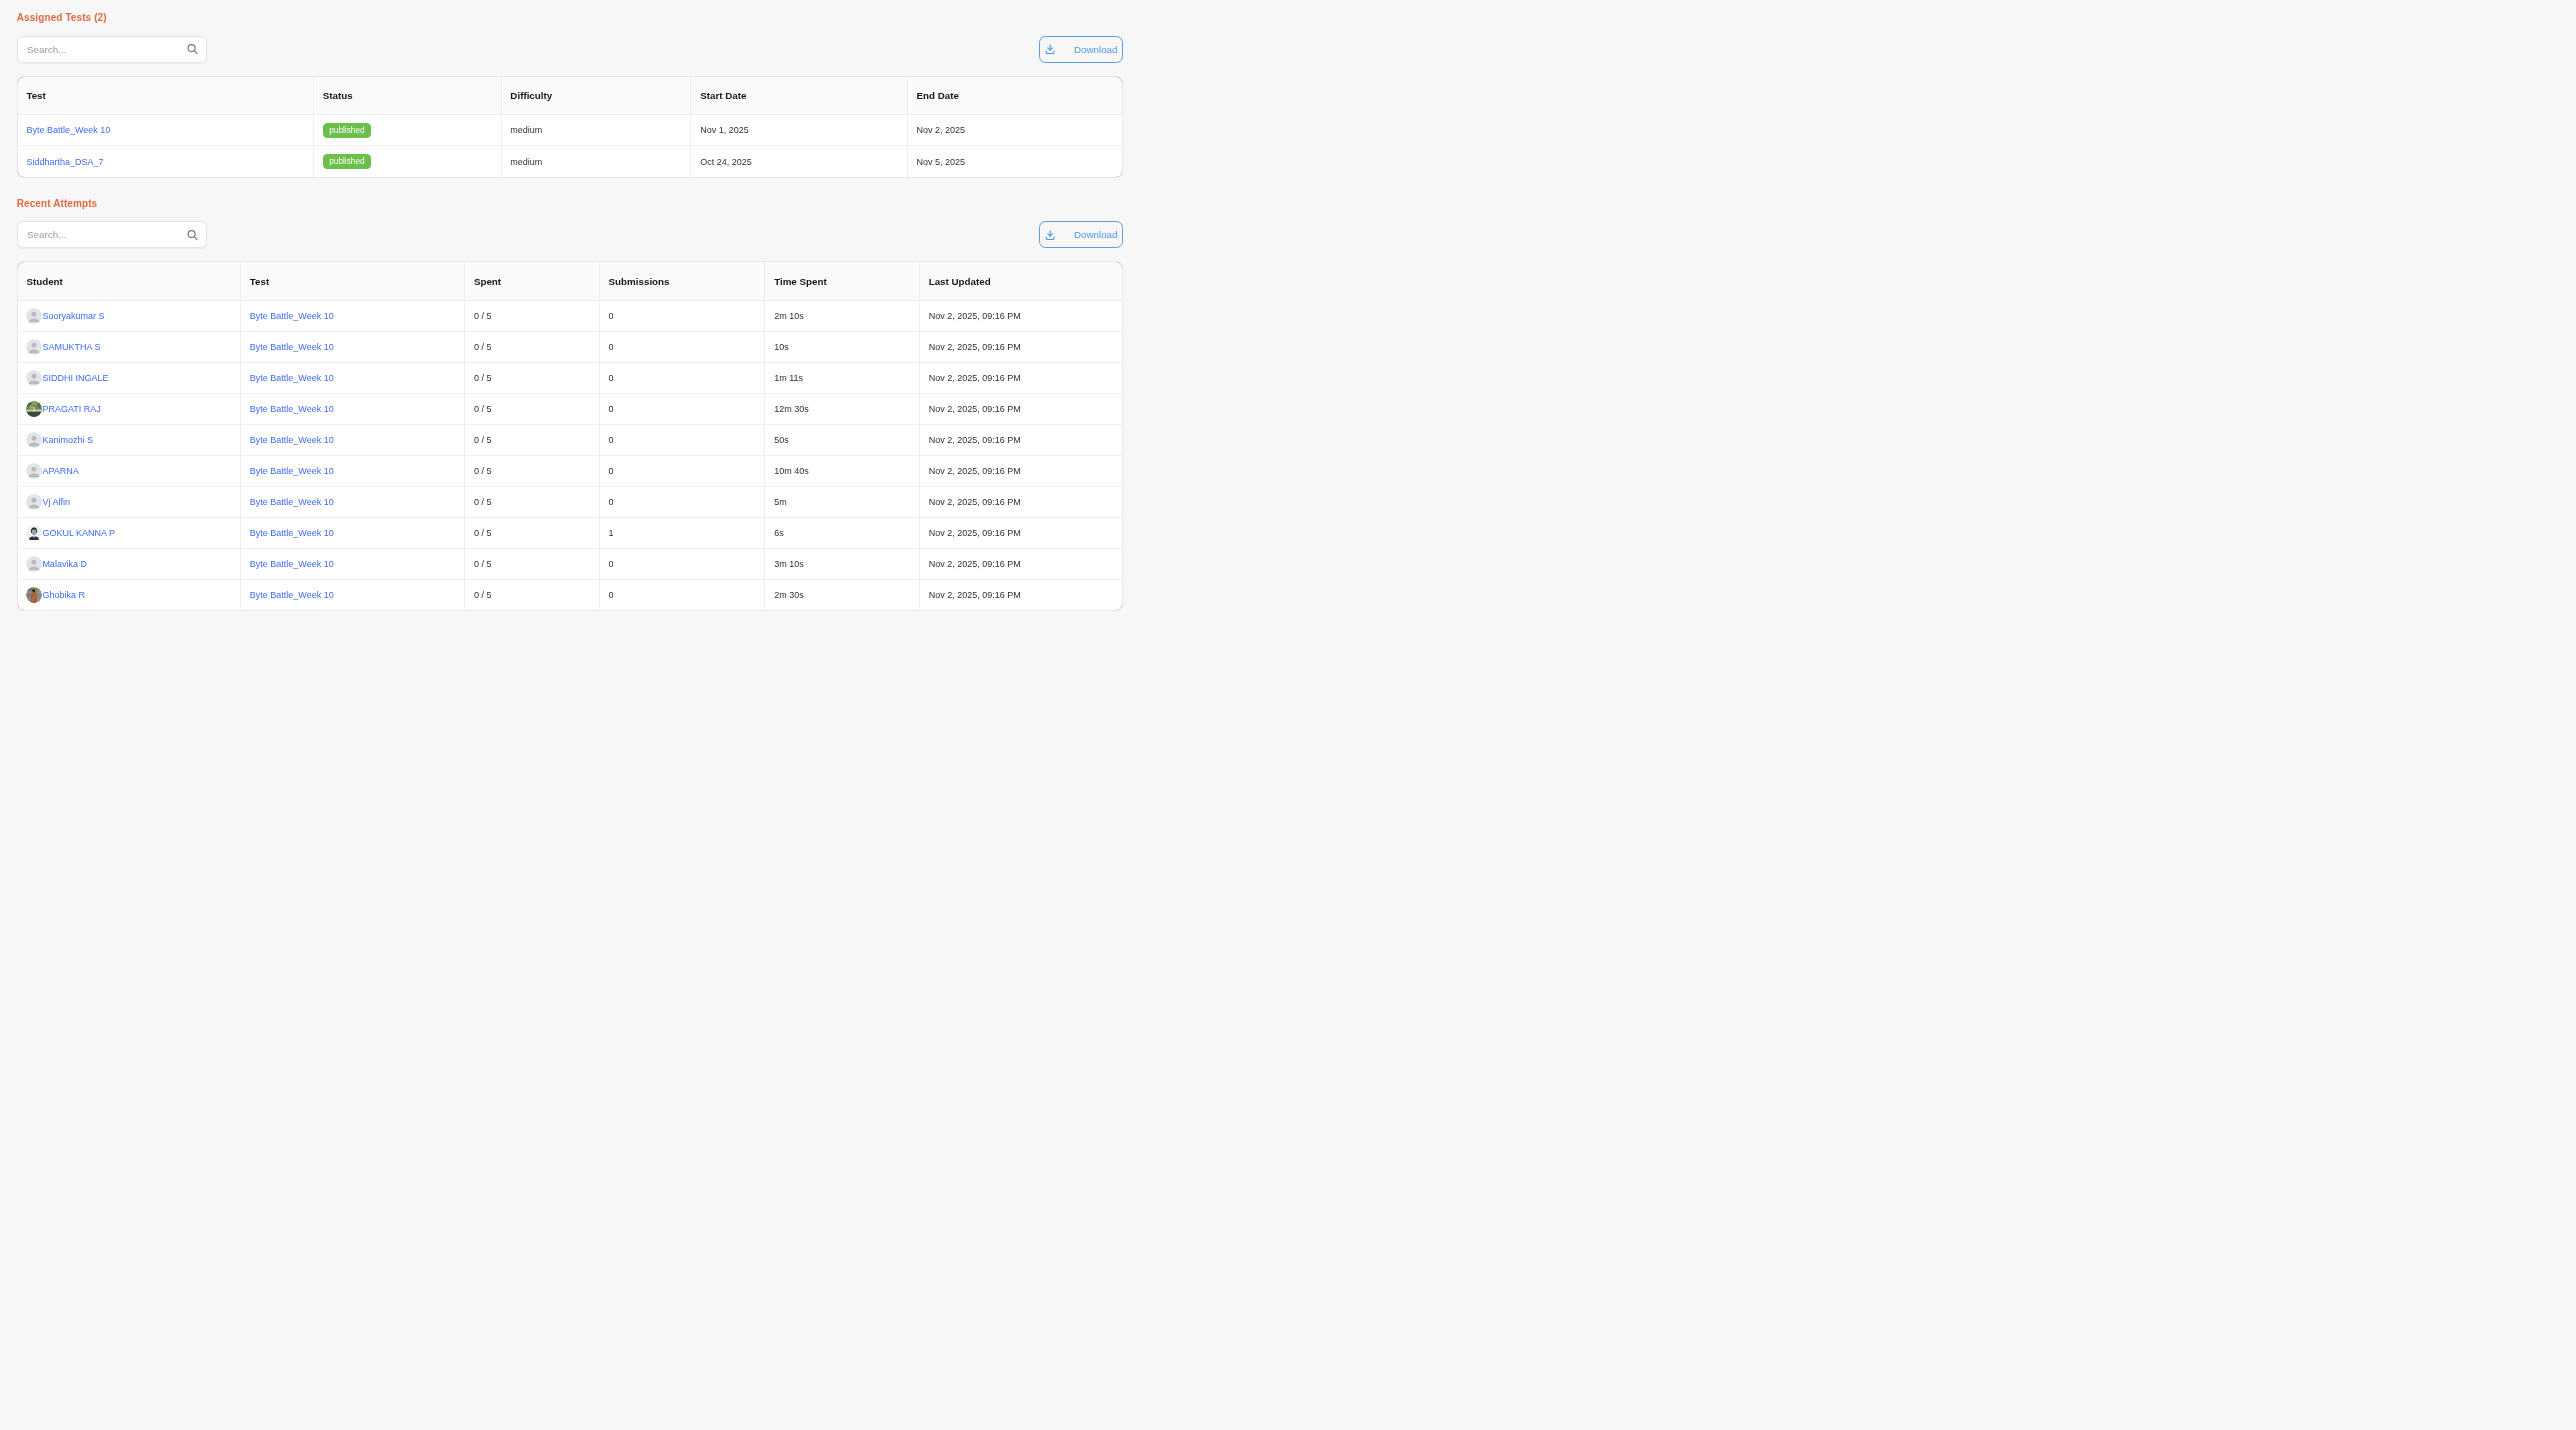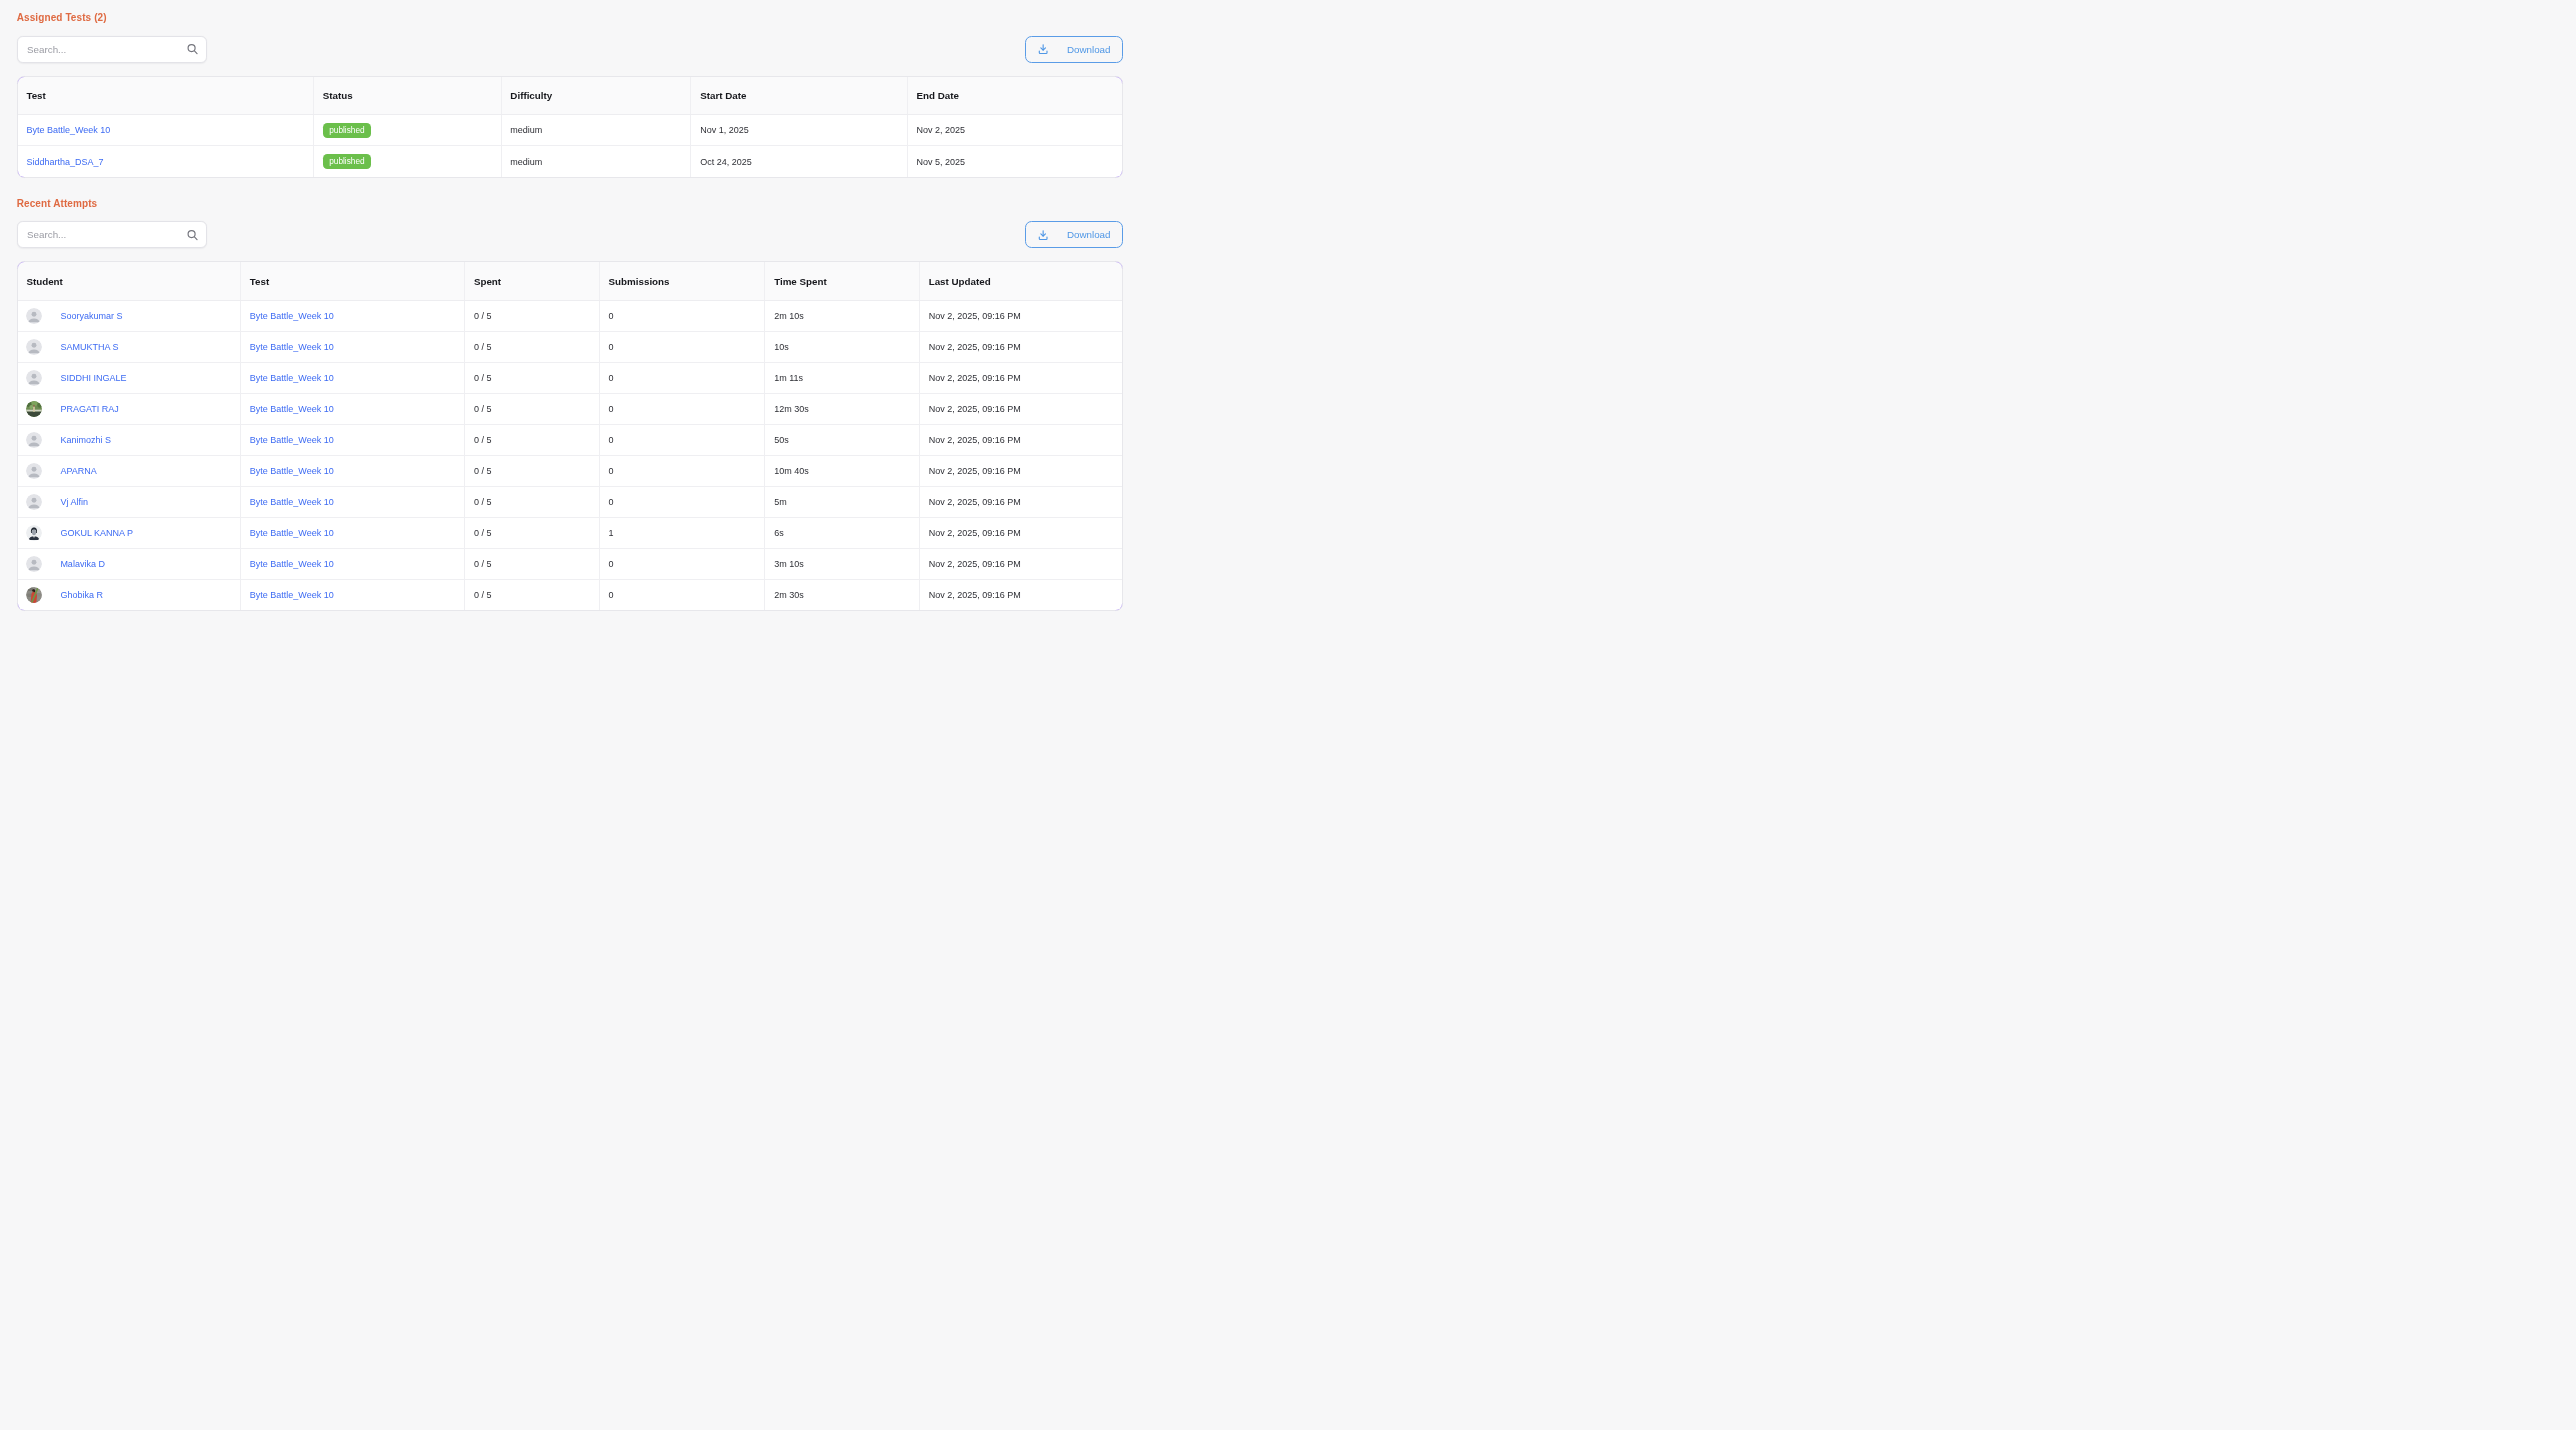--- a/index.html
+++ b/index.html
@@ -49,21 +49,21 @@
     transform: translateY(-50%);
     width: 13px; height: 13px;
     display: inline-flex;
     cursor: pointer;
   }
   .download-btn {
     display: inline-flex;
     align-items: center;
     gap: 18px;
     height: 27px;
-    padding: 0 11px;
+    padding: 0 4px;
     background: transparent;
     border: 1.1px solid #5a9ce7;
     border-radius: 6.5px;
     color: #4f97e6;
     font-family: inherit;
     font-size: 9.8px;
     font-weight: 400;
     cursor: pointer;
   }
   .download-btn svg { display: block; }
@@ -107,21 +107,21 @@
     background: #6bbf4b;
     color: #ffffff;
     font-size: 8.3px;
     padding: 2.9px 6.5px 3.6px 6.5px;
     border-radius: 4.3px;
     line-height: 1;
   }
   .student-cell {
     display: flex;
     align-items: center;
-    gap: 18px;
+    gap: 0;
     min-width: 0;
   }
   .avatar {
     width: 16px; height: 16px;
     border-radius: 50%;
     overflow: hidden;
     flex: 0 0 16px;
     display: inline-flex;
   }
   .avatar svg { width: 16px; height: 16px; display: block; }

